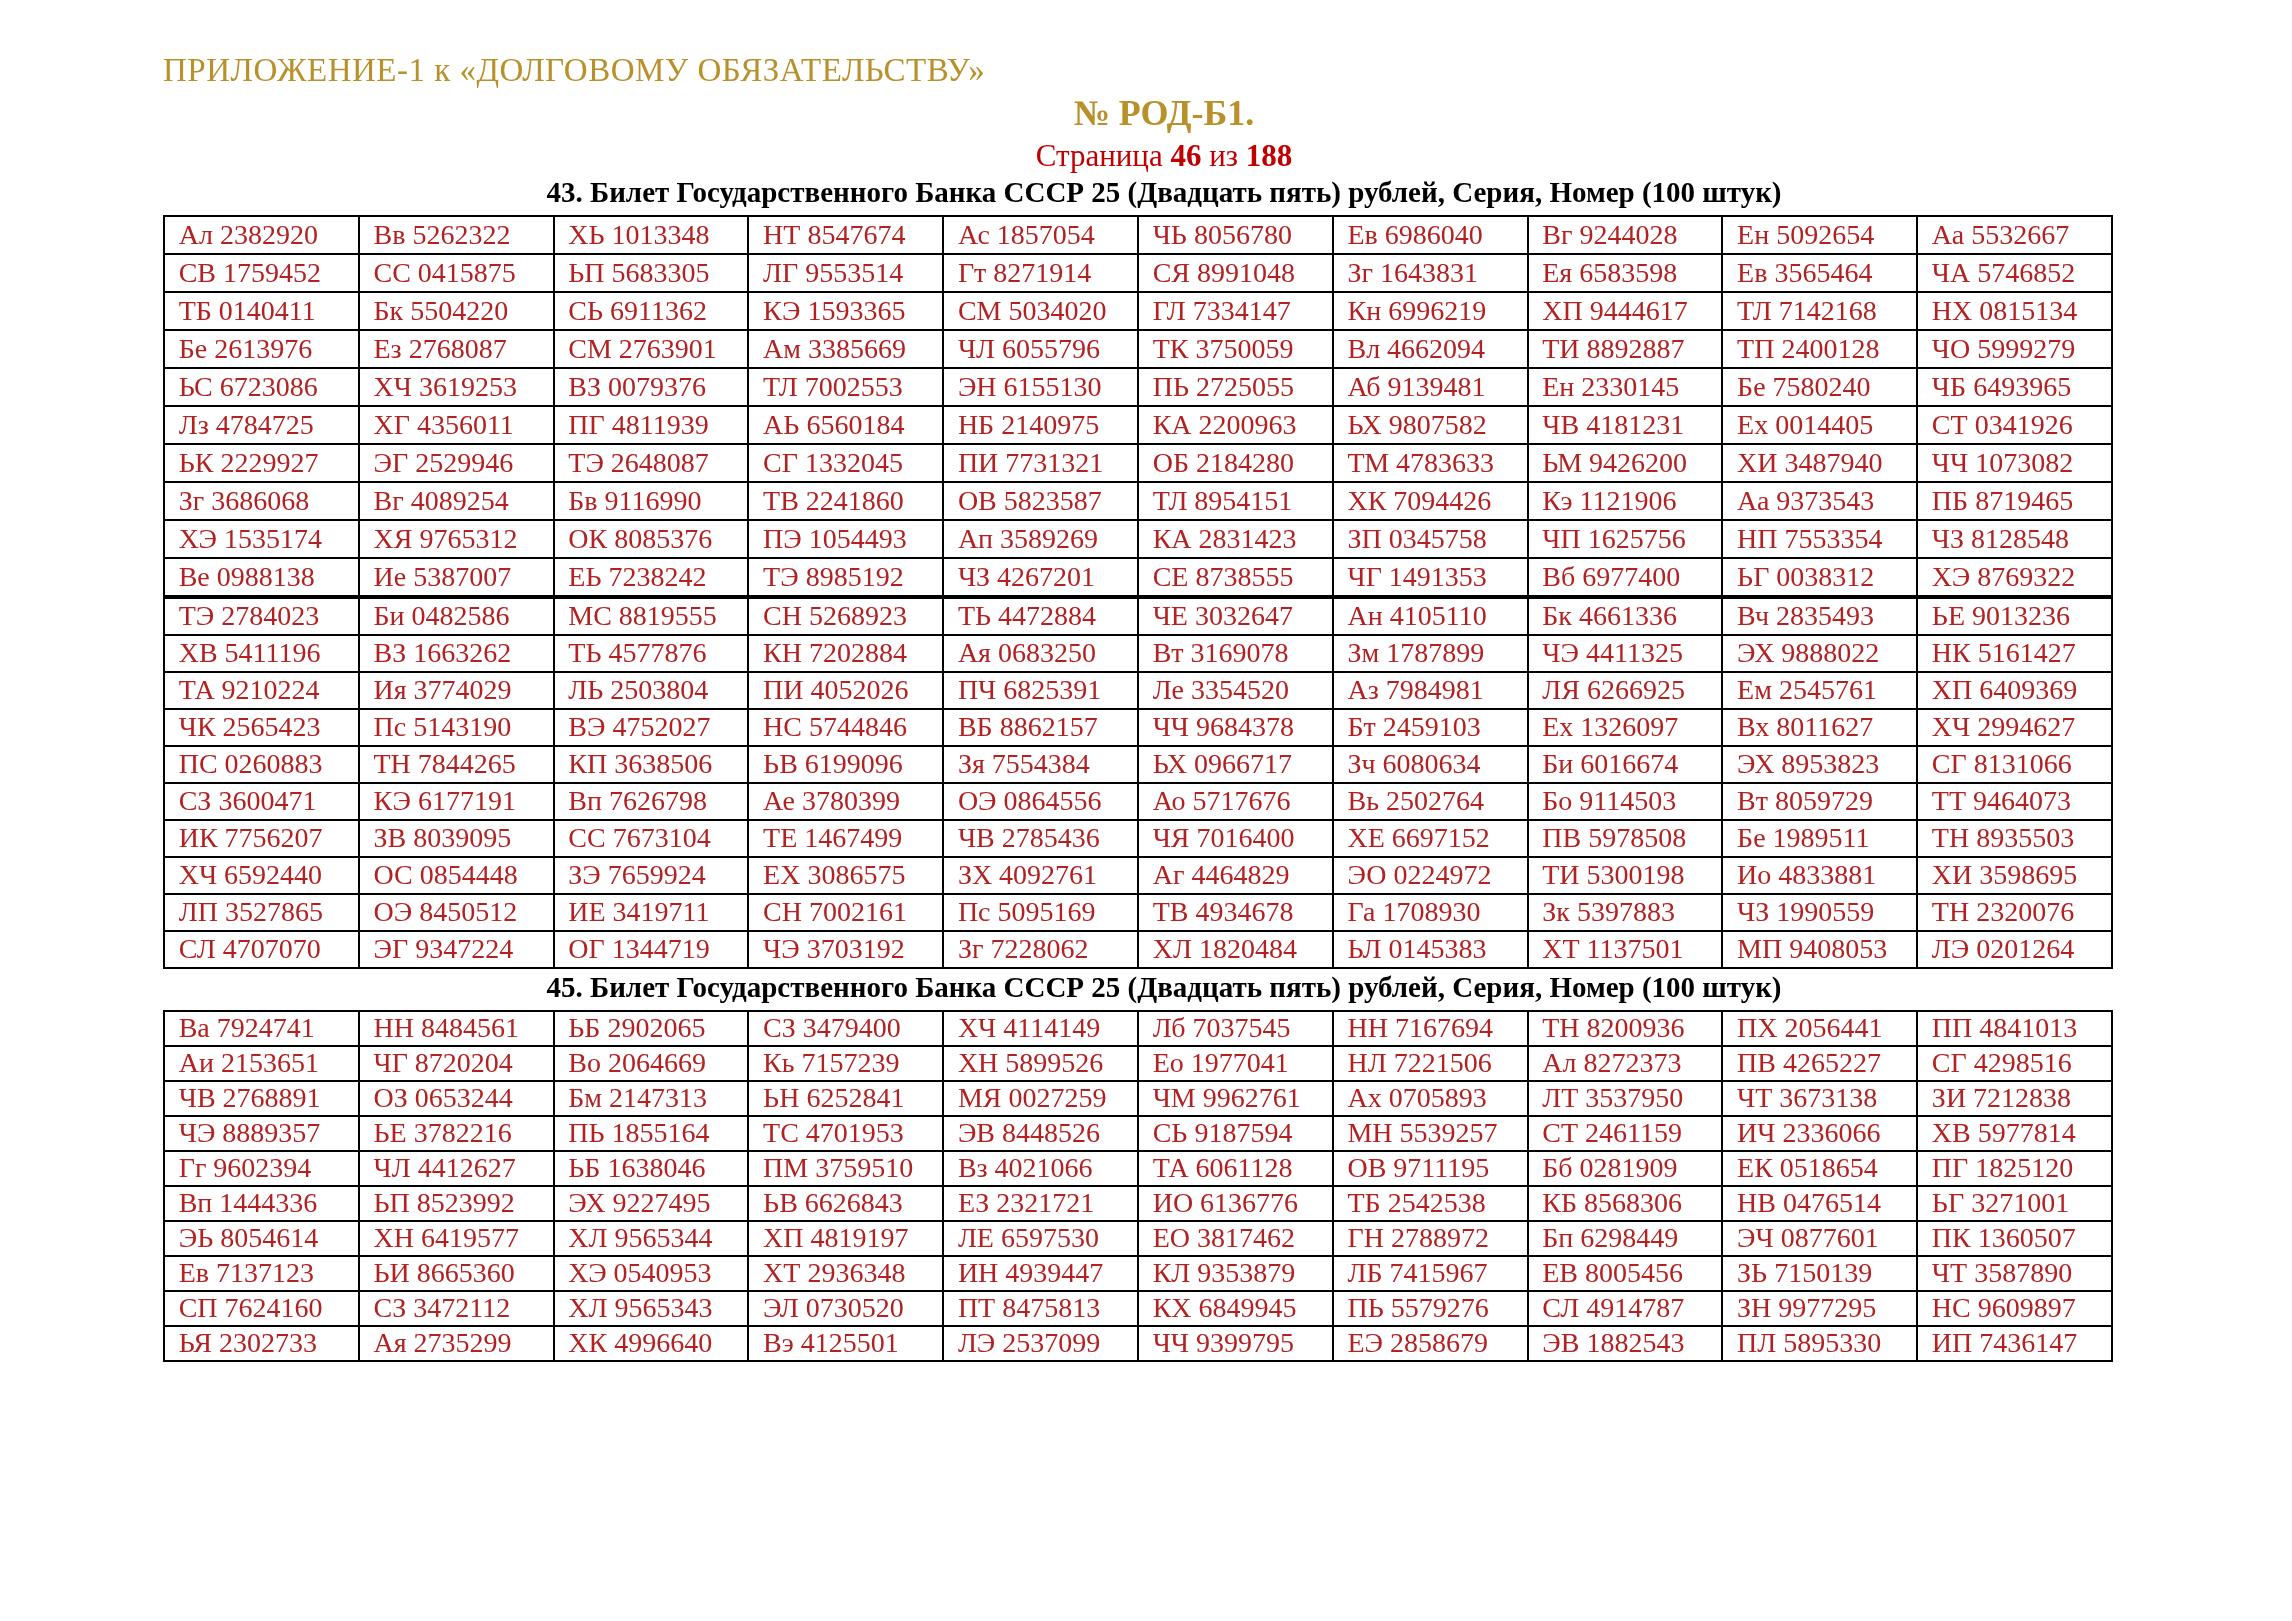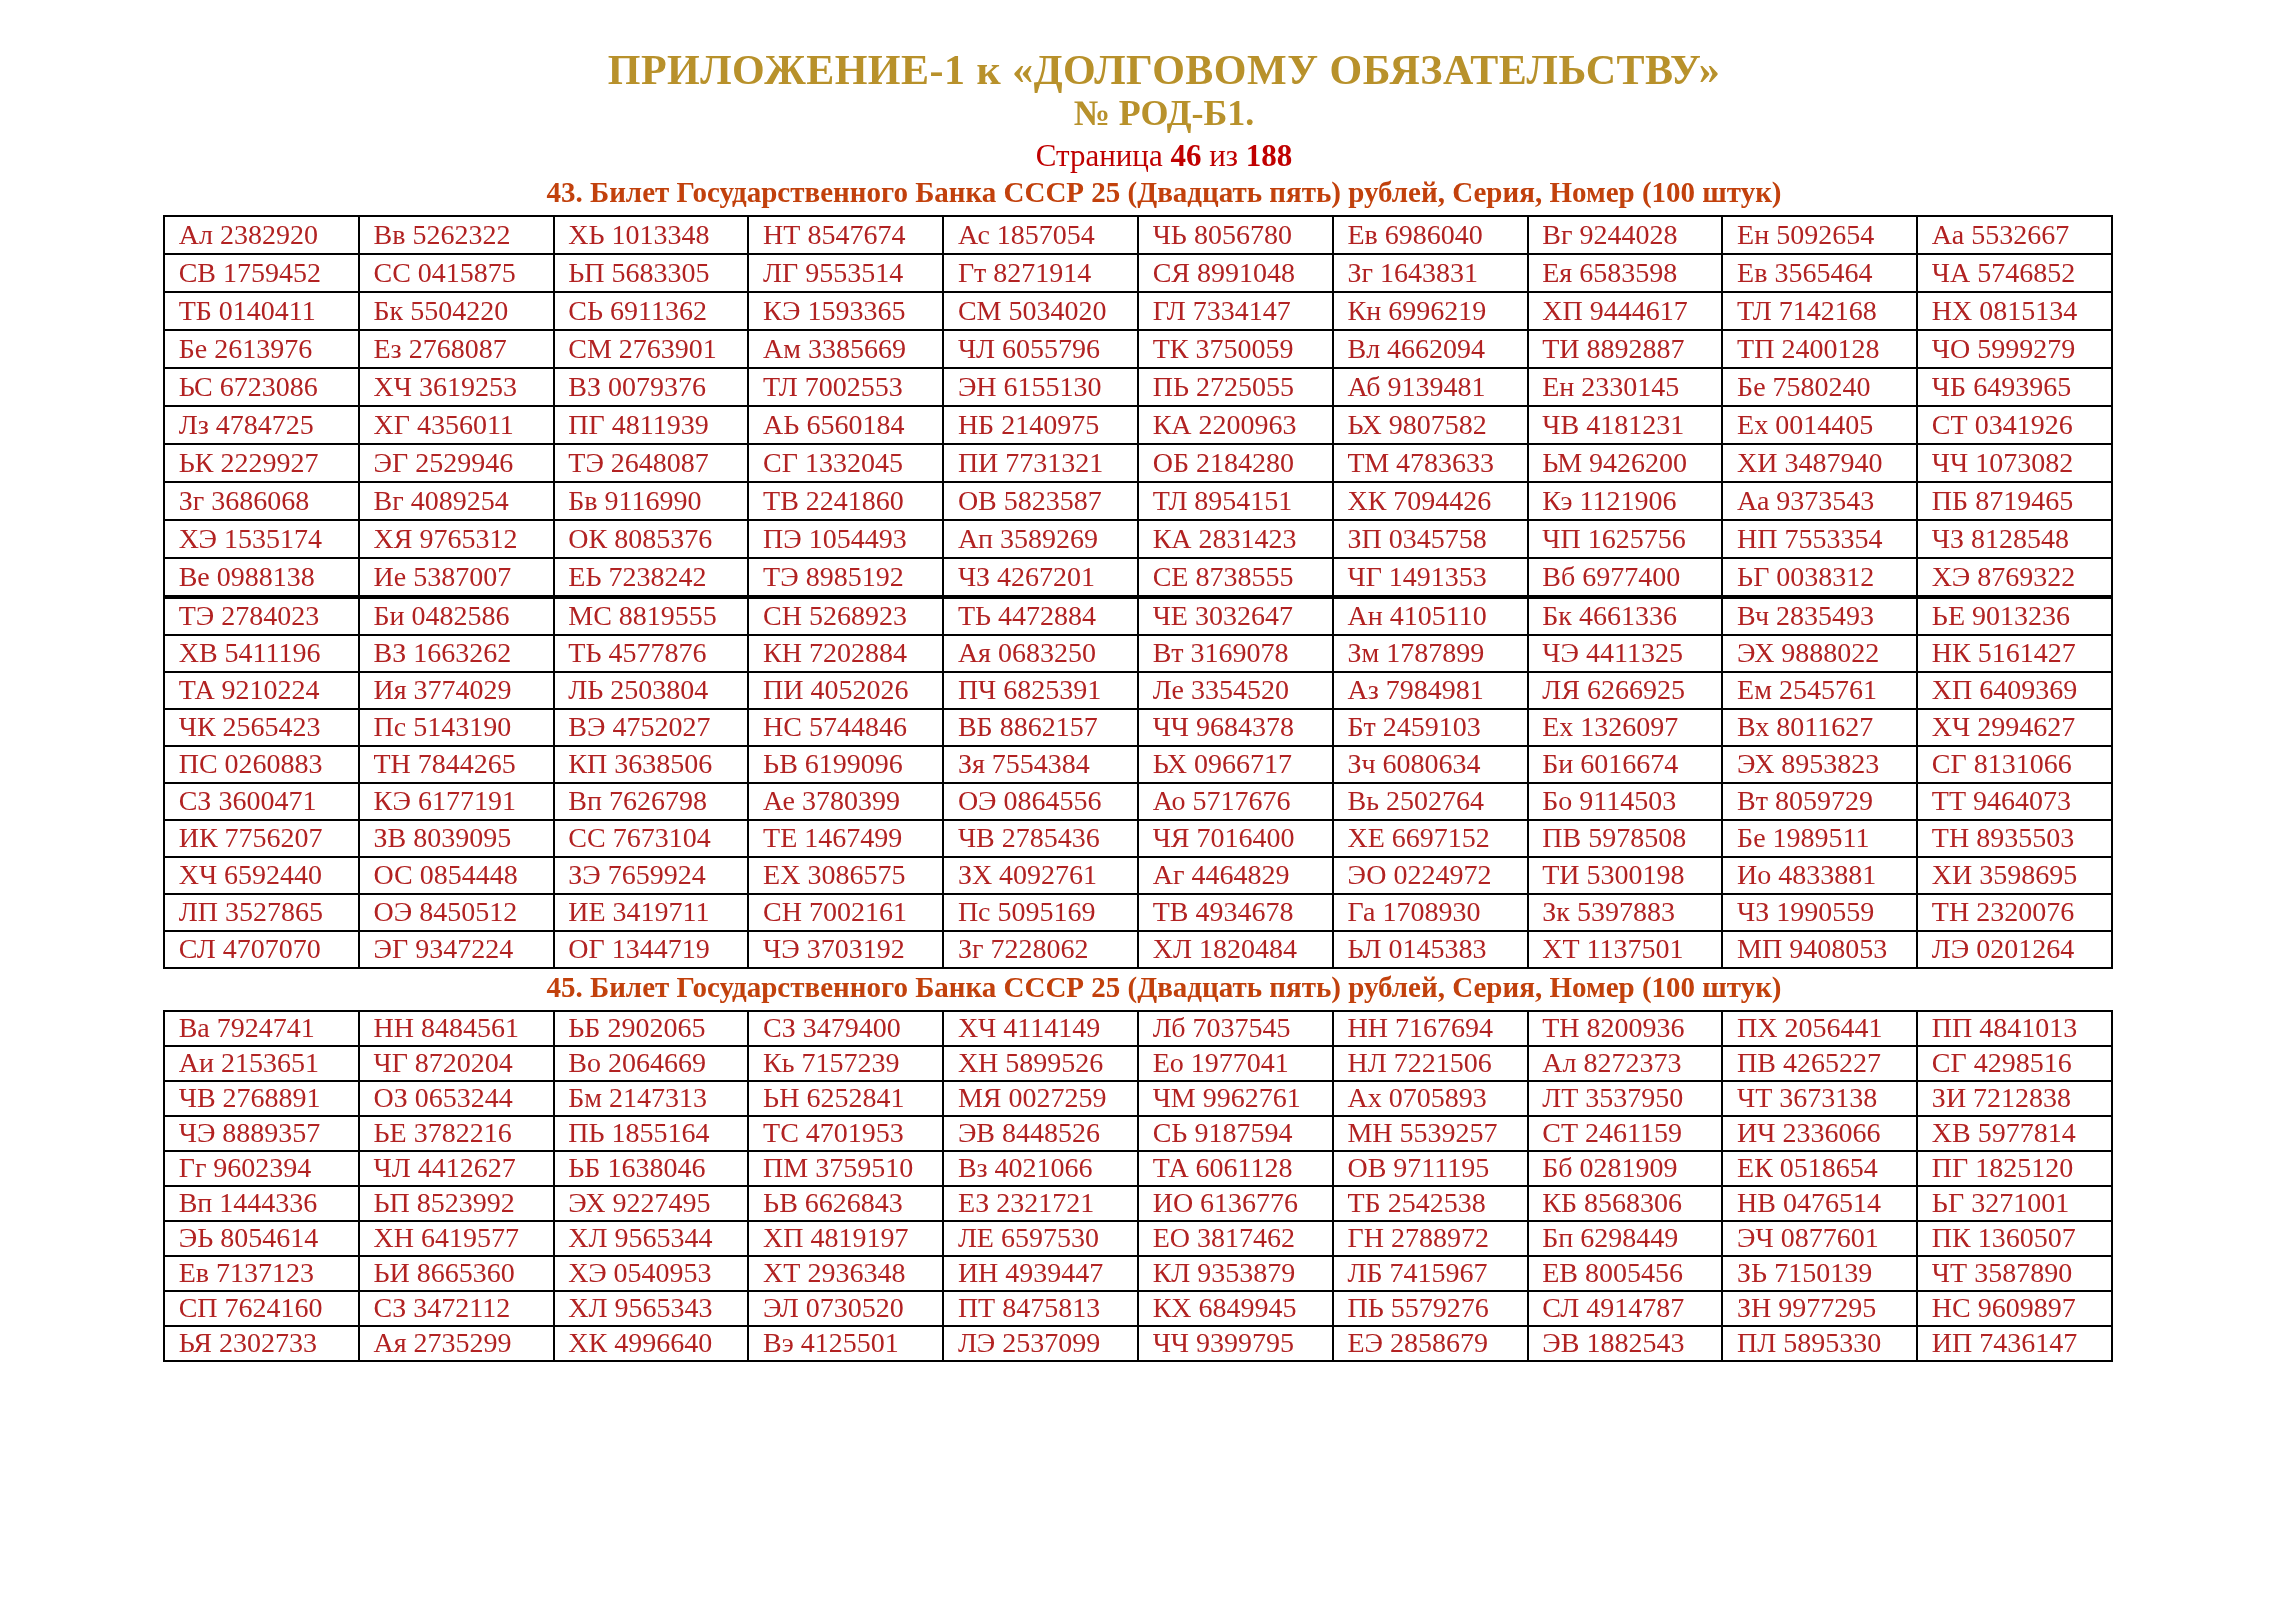--- a/index.html
+++ b/index.html
@@ -13,23 +13,22 @@
     font-family: "Liberation Serif", "DejaVu Serif", serif;
     position: relative;
     overflow: hidden;
   }
   .content {
     width: 2002px;
     margin-left: 163px;
     padding-top: 51px;
   }
   .title-line1 {
-    text-align: center;
-    font-weight: bold;
-    font-size: 42px;
+    font-weight: normal;
+    font-size: 33px;
     line-height: 39px;
     color: var(--title-gold, #B8912B);
     letter-spacing: 0.5px;
   }
   .title-line2 {
     text-align: center;
     font-weight: bold;
     font-size: 36px;
     line-height: 39px;
     color: var(--title-gold, #B8912B);
@@ -43,21 +42,21 @@
     margin-top: 4px;
   }
   .page-line .num {
     font-weight: bold;
   }
   .table-caption {
     text-align: center;
     font-weight: bold;
     font-size: 29px;
     line-height: 33px;
-    color: #c2410c;
+    color: #000000;
     margin-top: 2px;
     margin-bottom: 5.9px;
   }
   table.serials {
     border-collapse: collapse;
     table-layout: fixed;
     width: 1950px;
     border: 2.9px solid #000000;
   }
   table.serials td {

